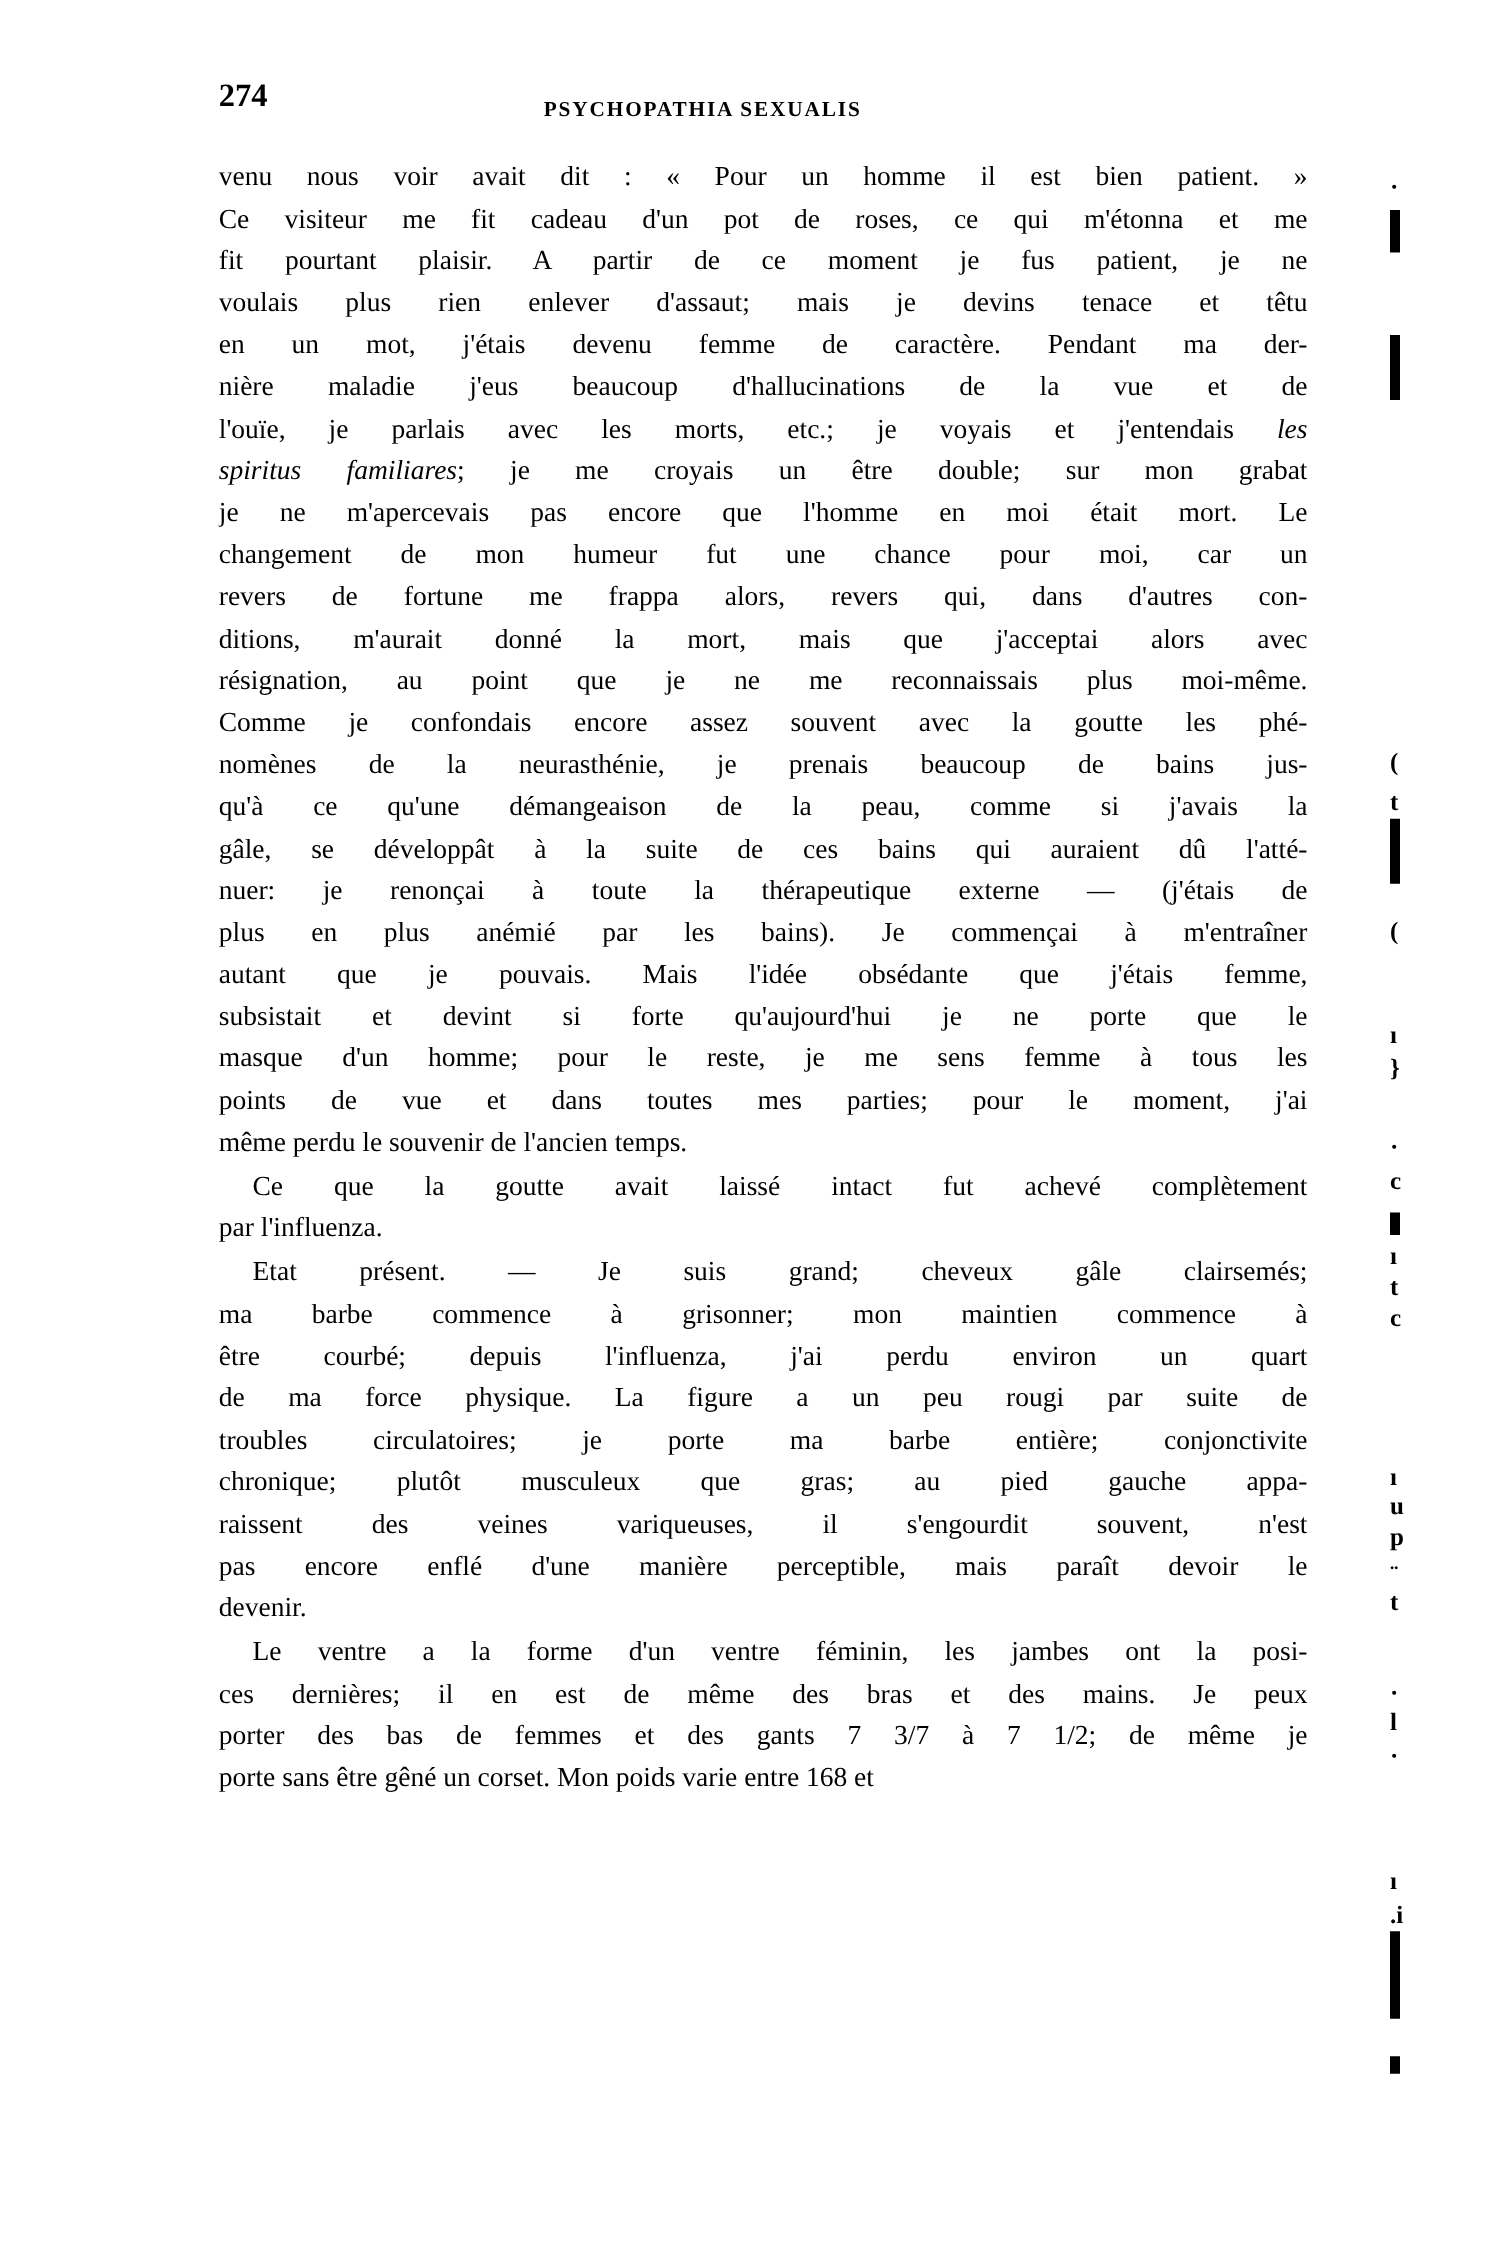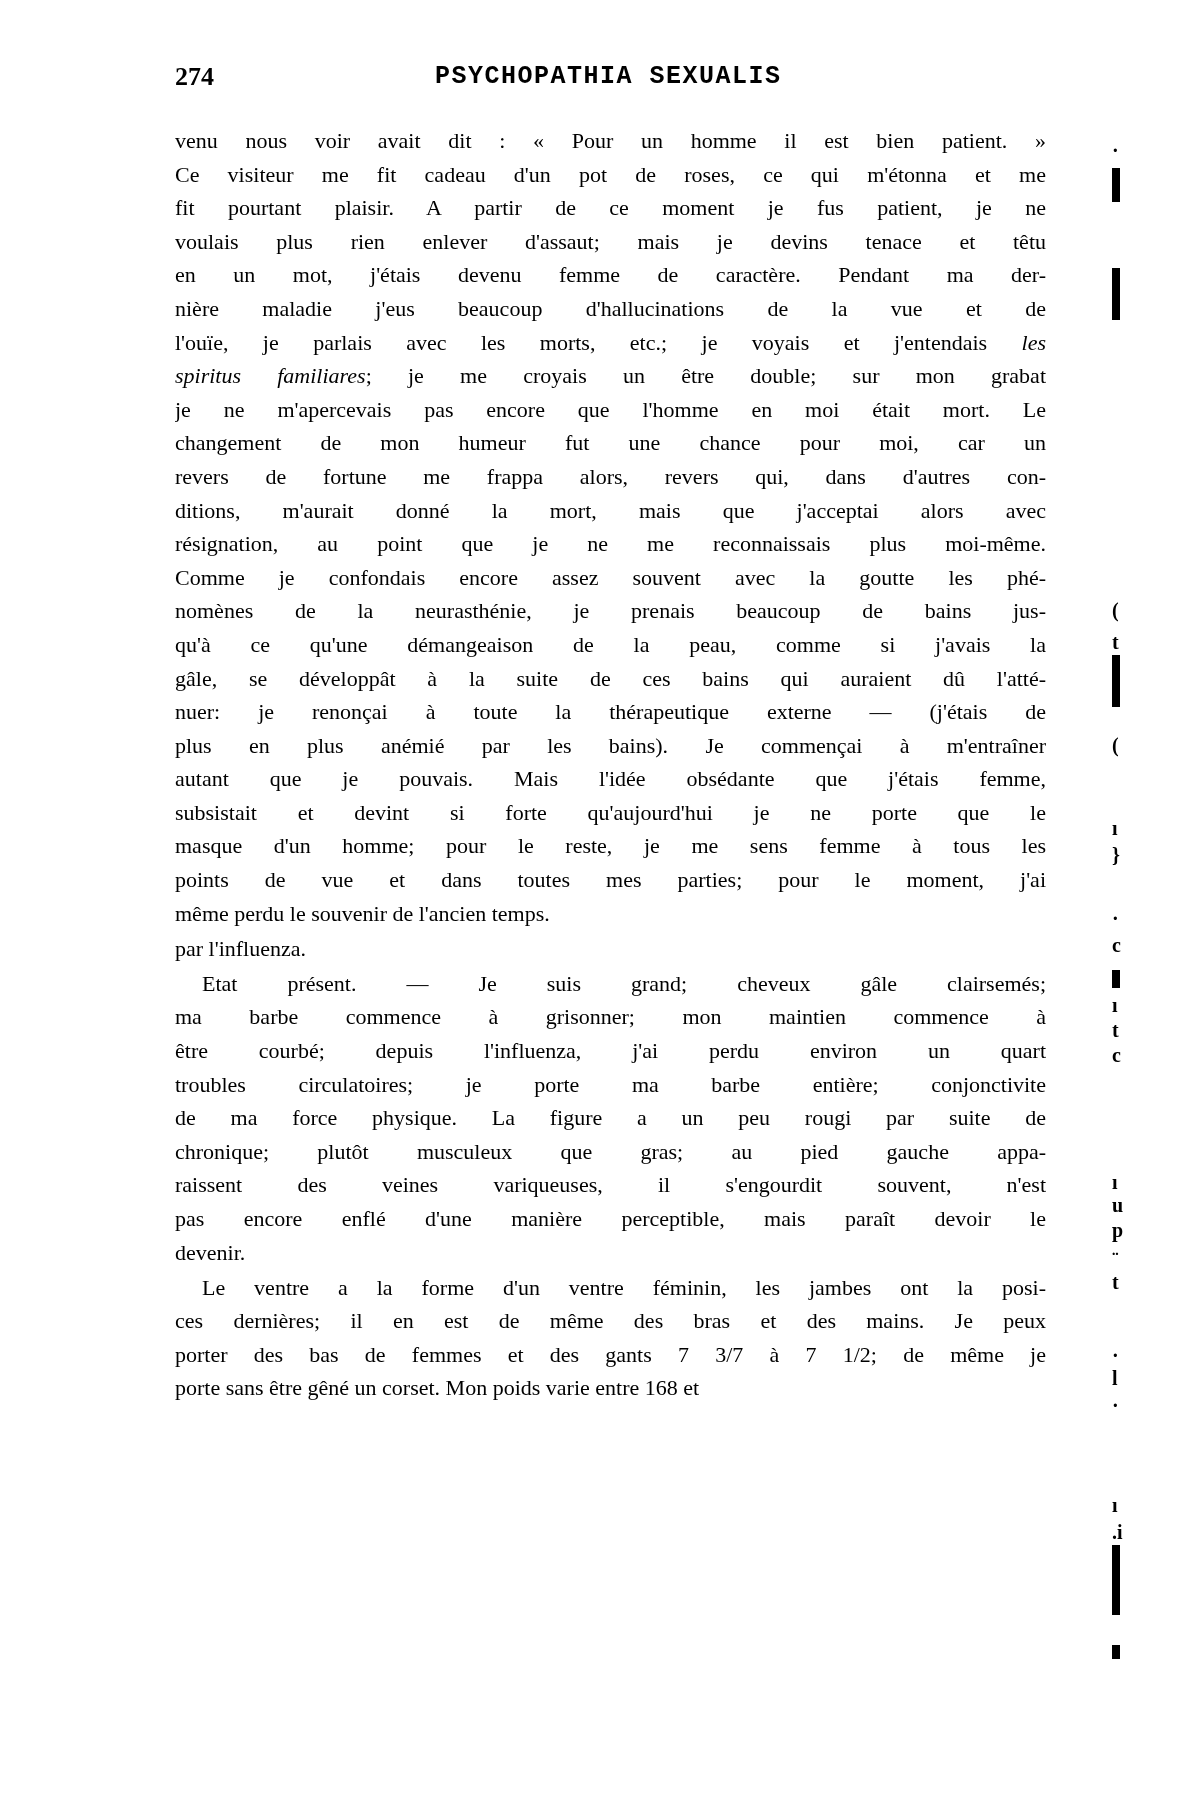--- a/index.html
+++ b/index.html
@@ -1,20 +1,20 @@
 <!DOCTYPE html>
 <html><head>
 <meta charset="utf-8">
 <style>
   html, body { margin: 0; padding: 0; background: #ffffff; }
   body { width: 1200px; height: 1800px; position: relative; overflow: hidden;
          font-family: "Liberation Serif", "DejaVu Serif", serif; color: #000; }
   .running-head { position: absolute; top: 62px; left: 175px; width: 871px; height: 36px; }
   .page-number { position: absolute; left: 0; top: 0; font-size: 26px; font-weight: bold; }
-  .running-title { position: absolute; left: 260px; top: 0; font-size: 25px; font-weight: bold; letter-spacing: 1.5px; font-family: Liberation Mono, monospace; }
+  .running-title { position: absolute; left: 260px; top: 16px; font-size: 17px; font-weight: bold; letter-spacing: 1.5px; }
   .body-text { position: absolute; top: 124px; left: 175px; width: 871px; }
   .line { display: block; height: 33.6px; line-height: 33.6px; font-size: 22px; font-weight: normal;
           white-space: nowrap; text-align: justify; text-align-last: justify; overflow: hidden; }
   .line.last { text-align-last: left; }
   .line.indent { padding-left: 27px; }
   .para { margin: 0 0 1.5px 0; }
   .it { font-style: italic; }
   .margin-marks { position: absolute; left: 1112px; top: 0; width: 20px; height: 1800px; }
   .mark { position: absolute; left: 0; background: #000; }
   .mark.bar { width: 8px; }
@@ -49,28 +49,29 @@
       <span class="line">gâle, se développât à la suite de ces bains qui auraient dû l'atté-</span>
       <span class="line">nuer: je renonçai à toute la thérapeutique externe — (j'étais de</span>
       <span class="line">plus en plus anémié par les bains). Je commençai à m'entraîner</span>
       <span class="line">autant que je pouvais. Mais l'idée obsédante que j'étais femme,</span>
       <span class="line">subsistait et devint si forte qu'aujourd'hui je ne porte que le</span>
       <span class="line">masque d'un homme; pour le reste, je me sens femme à tous les</span>
       <span class="line">points de vue et dans toutes mes parties; pour le moment, j'ai</span>
       <span class="line last">même perdu le souvenir de l'ancien temps.</span>
     </div>
     <div class="para">
+      <span class="line indent">Ce que la goutte avait laissé intact fut achevé complètement</span>
       <span class="line last">par l'influenza.</span>
     </div>
     <div class="para">
       <span class="line indent">Etat présent. — Je suis grand; cheveux gâle clairsemés;</span>
       <span class="line">ma barbe commence à grisonner; mon maintien commence à</span>
       <span class="line">être courbé; depuis l'influenza, j'ai perdu environ un quart</span>
+      <span class="line">de ma force physique. La figure a un peu rougi par suite de</span>
       <span class="line">troubles circulatoires; je porte ma barbe entière; conjonctivite</span>
-      <span class="line">de ma force physique. La figure a un peu rougi par suite de</span>
       <span class="line">chronique; plutôt musculeux que gras; au pied gauche appa-</span>
       <span class="line">raissent des veines variqueuses, il s'engourdit souvent, n'est</span>
       <span class="line">pas encore enflé d'une manière perceptible, mais paraît devoir le</span>
       <span class="line last">devenir.</span>
     </div>
     <div class="para">
       <span class="line indent">Le ventre a la forme d'un ventre féminin, les jambes ont la posi-</span>
       <span class="line">ces dernières; il en est de même des bras et des mains. Je peux</span>
       <span class="line">porter des bas de femmes et des gants 7 3/7 à 7 1/2; de même je</span>
       <span class="line last">porte sans être gêné un corset. Mon poids varie entre 168 et</span>

